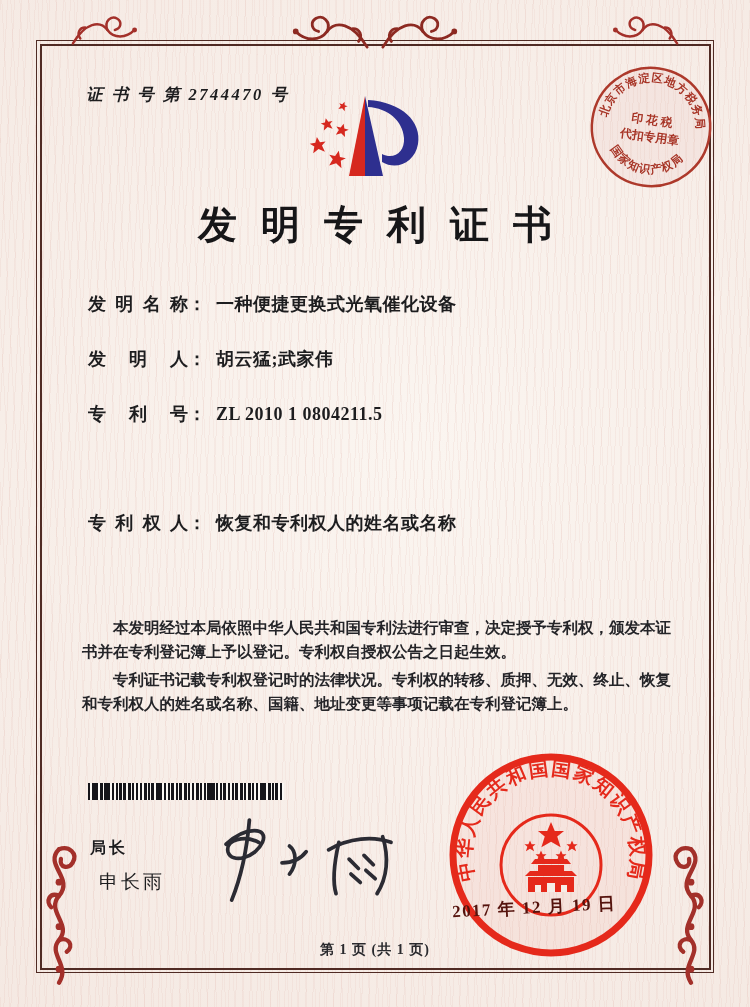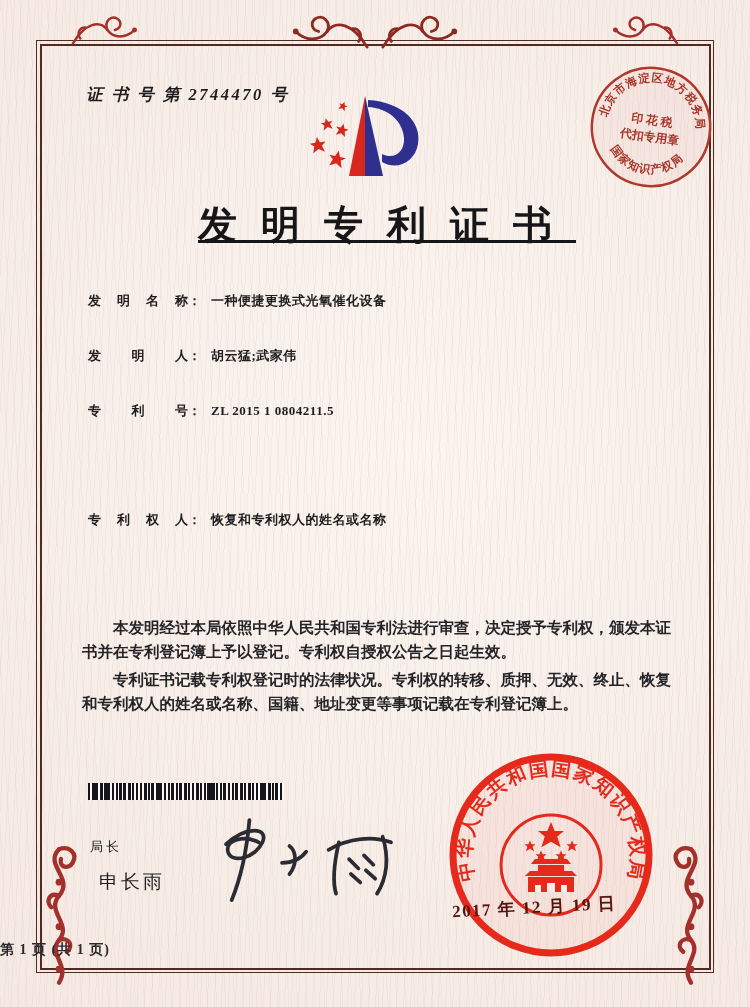--- a/index.html
+++ b/index.html
@@ -21,53 +21,53 @@
 
   .orn{position:absolute;color:#a3302a;}
   .orn svg{width:100%;height:100%;display:block;}
 
   .cert-no{position:absolute;left:86px;top:84px;font-size:16.5px;font-weight:600;letter-spacing:2.5px;font-style:italic;}
 
   .logo{position:absolute;left:296px;top:90px;width:160px;height:104px;}
 
   .title{
     position:absolute;left:0;right:0;top:198px;text-align:center;
-    font-size:39px;font-weight:700;letter-spacing:24px;padding-left:24px;color:#161618;text-decoration:underline;
-  }
-
-  .field-row{position:absolute;left:88px;font-size:13px;font-weight:700;white-space:nowrap;}
+    font-size:39px;font-weight:700;letter-spacing:24px;padding-left:24px;color:#161618;
+  }
+
+  .field-row{position:absolute;left:88px;font-size:18px;font-weight:700;white-space:nowrap;}
   .flabel{display:inline-block;width:100px;text-align:justify;text-align-last:justify;}
   .fcolon{display:inline-block;margin-right:10px;}
   .fvalue{letter-spacing:.5px;}
   .row0{top:292px}.row1{top:347px}.row2{top:402px}.row3{top:456px}.row4{top:511px}.row5{top:566px}
 
   .paragraphs{position:absolute;left:82px;top:597px;width:590px;font-size:15.5px;line-height:1.52;font-weight:600;color:#242428;margin-top:19px;}
   .paragraphs p{margin:0 0 5px;text-indent:2em;}
 
   .barcode{
     position:absolute;left:88px;top:783px;width:196px;height:17px;background-color:#faf8f5;
     background-image:
       repeating-linear-gradient(90deg,#15151a 0 2px,transparent 2px 4px),
       repeating-linear-gradient(90deg,#15151a 0 1px,transparent 1px 7px),
       repeating-linear-gradient(90deg,transparent 0 5px,#15151a 5px 7px,transparent 7px 13px);
   }
 
-  .director-title{position:absolute;left:90px;top:838px;font-size:13px;font-weight:400;letter-spacing:3px;}
+  .director-title{position:absolute;left:90px;top:838px;font-size:16px;font-weight:700;letter-spacing:3px;}
   .director-name{position:absolute;left:99px;top:869px;font-size:19px;font-weight:400;letter-spacing:3px;}
   .signature-svg{position:absolute;left:200px;top:814px;width:205px;height:94px;}
 
   .tax-stamp{position:absolute;left:582px;top:58px;width:138px;height:138px;transform:rotate(8deg);}
 
   .office-seal{position:absolute;left:443px;top:747px;width:216px;height:216px;}
   .seal-date{
     position:absolute;left:452px;top:896px;font-size:17px;font-weight:700;
     color:#55130d;letter-spacing:1.5px;transform:rotate(-3deg);white-space:nowrap;
   }
 
-  .footer{position:absolute;left:0;right:0;top:941px;text-align:left;font-size:14px;font-weight:600;letter-spacing:1px;color:#2a2a2e;}
+  .footer{position:absolute;left:0;right:0;top:941px;text-align:center;font-size:14px;font-weight:600;letter-spacing:1px;color:#2a2a2e;}
 </style>
 </head>
 <body>
 
 <div class="page">
   <div class="texture"></div>
 
   <svg width="0" height="0" style="position:absolute" aria-hidden="true">
     <defs>
       <polygon id="star5" points="0,-10 2.9,-3.1 10,-3.1 4.8,1.2 7.4,9.5 0,5.1 -7.4,9.5 -4.8,1.2 -10,-3.1 -2.9,-3.1"></polygon>
@@ -161,21 +161,21 @@
 
   <div class="title">发明专利证书</div>
 
   <div class="field-row row0">
     <span class="flabel">发明名称</span><span class="fcolon">：</span><span class="fvalue">一种便捷更换式光氧催化设备</span>
   </div>
   <div class="field-row row1">
     <span class="flabel">发明人</span><span class="fcolon">：</span><span class="fvalue">胡云猛;武家伟</span>
   </div>
   <div class="field-row row2">
-    <span class="flabel">专利号</span><span class="fcolon">：</span><span class="fvalue">ZL 2015 1 0804211.5</span>
+    <span class="flabel">专利号</span><span class="fcolon">：</span><span class="fvalue">ZL 2010 1 0804211.5</span>
   </div>
   <div class="field-row row4">
     <span class="flabel">专利权人</span><span class="fcolon">：</span><span class="fvalue">恢复和专利权人的姓名或名称</span>
   </div>
 
   <div class="paragraphs">
     <p>本发明经过本局依照中华人民共和国专利法进行审查，决定授予专利权，颁发本证书并在专利登记簿上予以登记。专利权自授权公告之日起生效。</p>
     <p>专利证书记载专利权登记时的法律状况。专利权的转移、质押、无效、终止、恢复和专利权人的姓名或名称、国籍、地址变更等事项记载在专利登记簿上。</p>
   </div>
 

